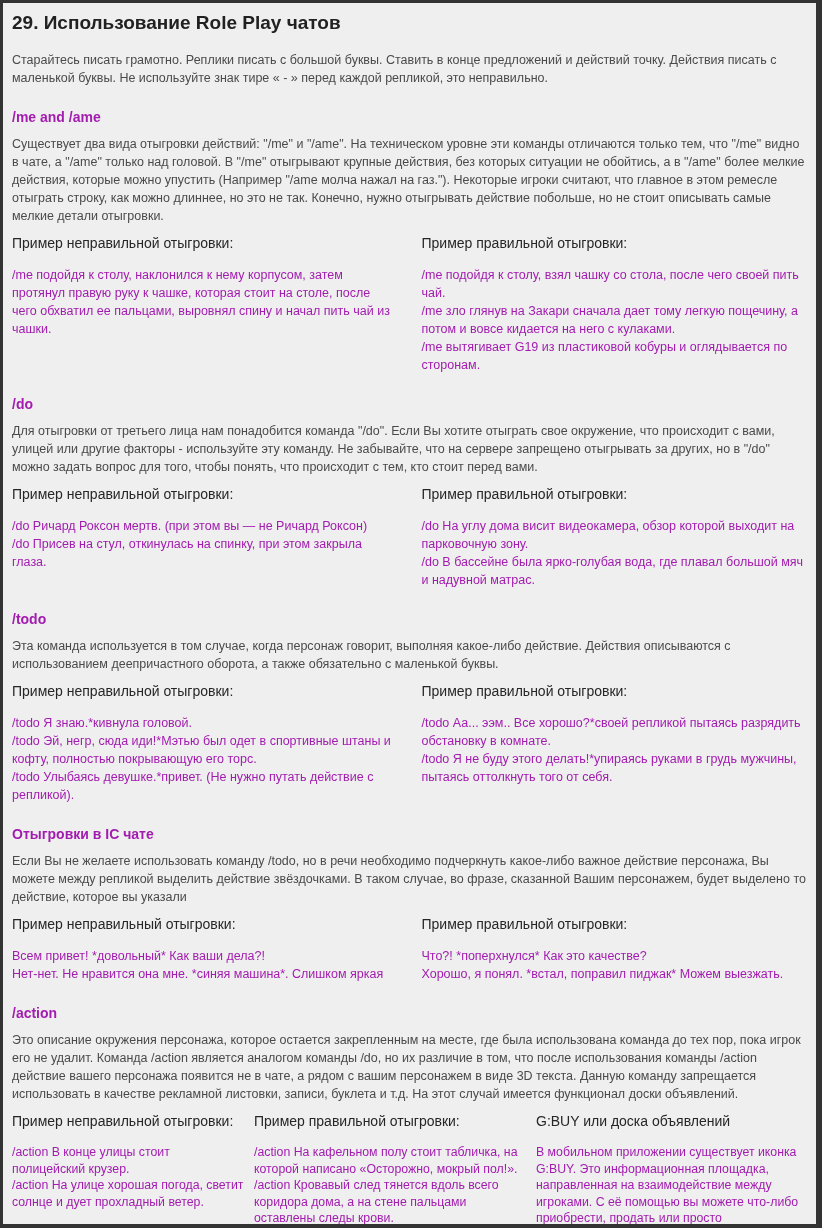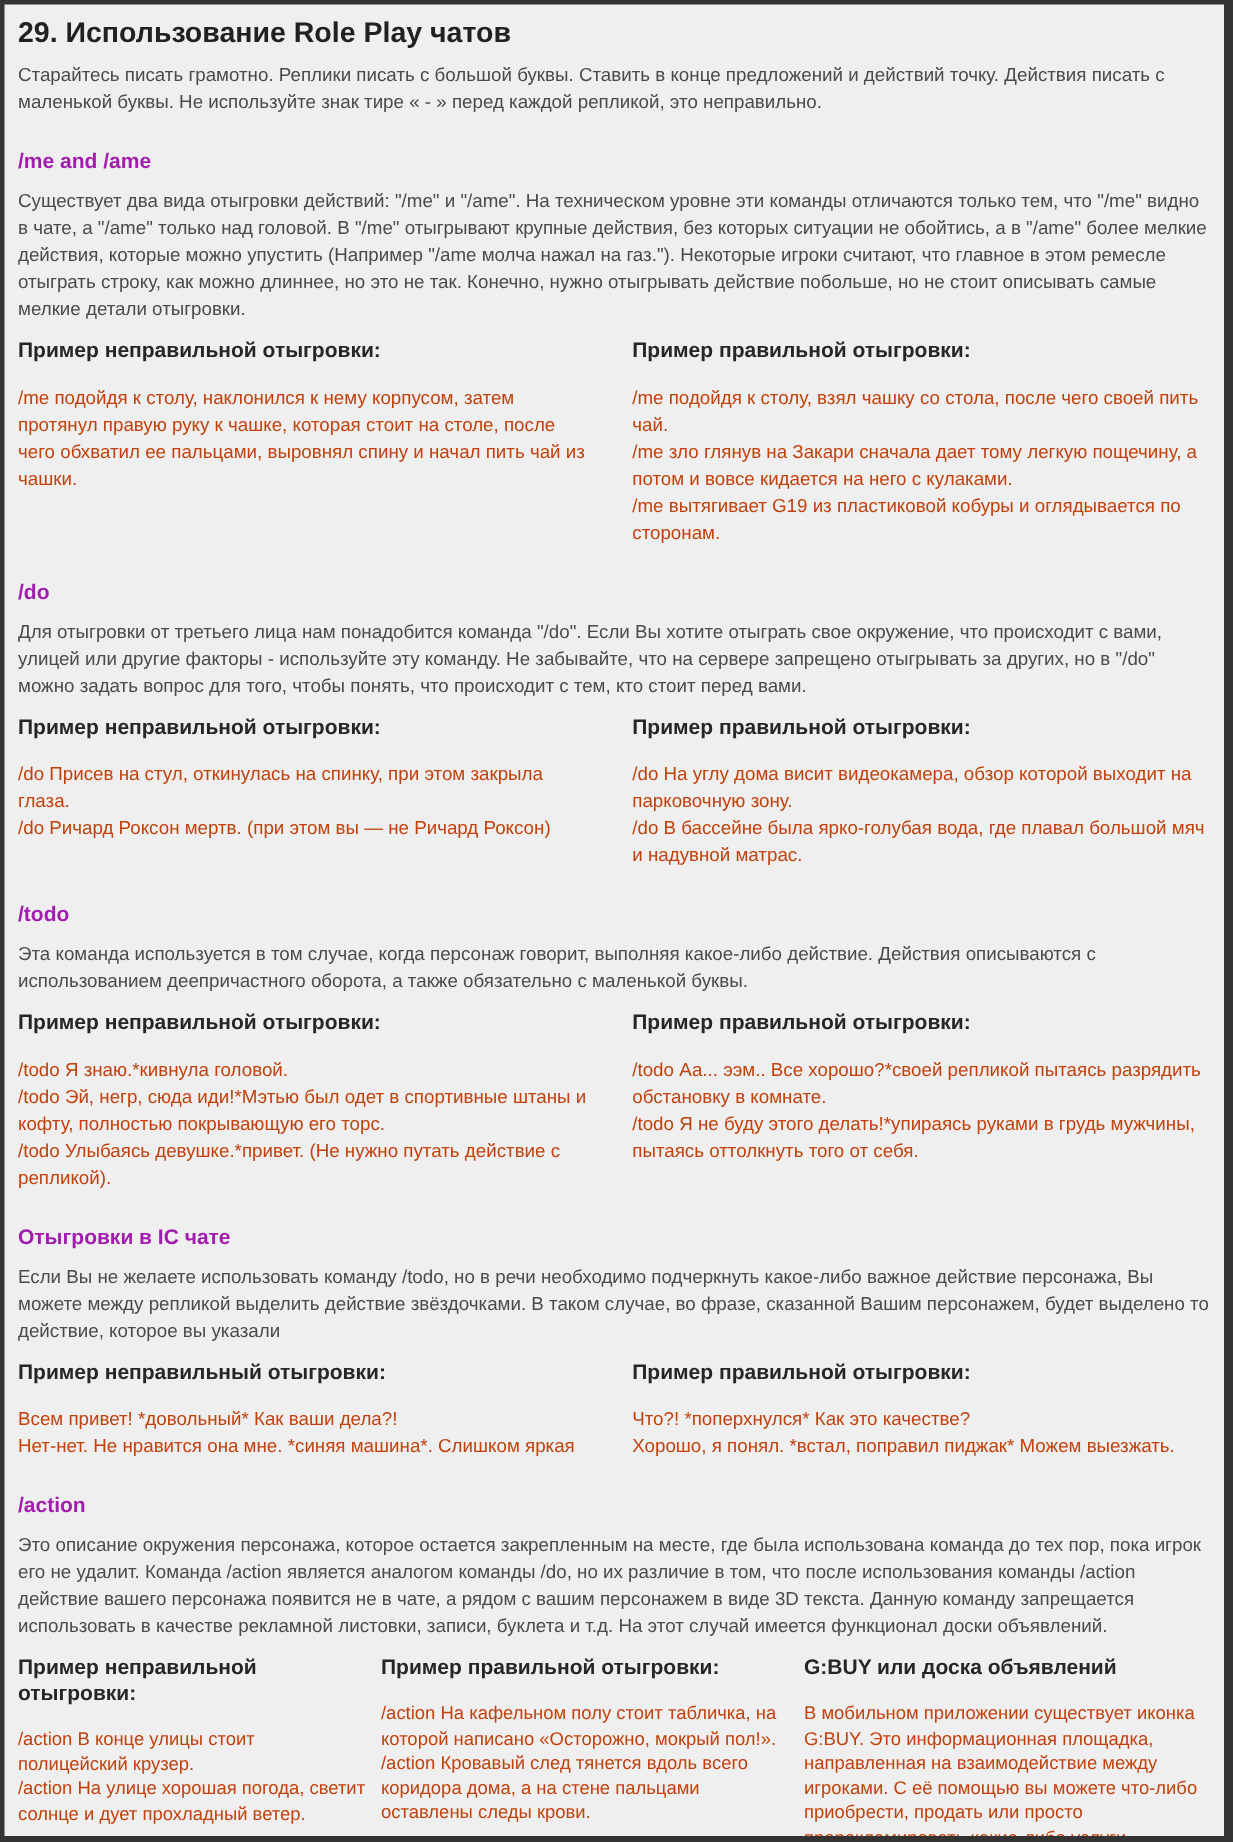--- a/index.html
+++ b/index.html
@@ -29,46 +29,46 @@
     font-weight: 700;
     color: #212121;
     margin: 8px 0 0;
   }
   p.body {
     font-size: 12.5px;
     line-height: 18px;
     margin: 10px 0 0;
     color: #4a4a4a;
   }
-  p.intro { margin-top: 7px; }
+  p.intro { margin-top: 17px; }
   h3.sec {
     font-size: 14px;
     line-height: 16px;
     font-weight: 700;
     color: #a21caf;
     margin: 22px 0 0;
   }
   .cols {
     display: grid;
     grid-template-columns: 1fr 1fr;
     column-gap: 24px;
     margin-top: 10px;
   }
   h4.colhead {
     font-size: 14px;
     line-height: 17px;
-    font-weight: 700;
+    font-weight: 400;
     color: #262626;
     margin: 0;
   }
   .examples {
     margin-top: 14px;
     font-size: 12.5px;
     line-height: 18px;
-    color: #c2410c;
+    color: #a21caf;
   }
   .three {
     display: grid;
     grid-template-columns: 232px 272px 1fr;
     column-gap: 10px;
     margin-top: 10px;
   }
   .three .examples {
     font-size: 12.3px;
     line-height: 16.5px;
@@ -100,22 +100,22 @@
         </div>
     </div>
   </div>
 
   <h3 class="sec">/do</h3>
   <p class="body">Для отыгровки от третьего лица нам понадобится команда "/do". Если Вы хотите отыграть свое окружение, что происходит с вами, улицей или другие факторы - используйте эту команду. Не забывайте, что на сервере запрещено отыгрывать за других, но в "/do" можно задать вопрос для того, чтобы понять, что происходит с тем, кто стоит перед вами.</p>
   <div class="cols">
     <div>
       <h4 class="colhead">Пример неправильной отыгровки:</h4>
       <div class="examples">
+          <div>/do Ричард Роксон мертв. (при этом вы — не Ричард Роксон)</div>
           <div>/do Присев на стул, откинулась на спинку, при этом закрыла глаза.</div>
-          <div>/do Ричард Роксон мертв. (при этом вы — не Ричард Роксон)</div>
         </div>
     </div>
     <div>
       <h4 class="colhead">Пример правильной отыгровки:</h4>
       <div class="examples">
           <div>/do На углу дома висит видеокамера, обзор которой выходит на парковочную зону.</div>
           <div>/do В бассейне была ярко-голубая вода, где плавал большой мяч и надувной матрас.</div>
         </div>
     </div>
   </div>

